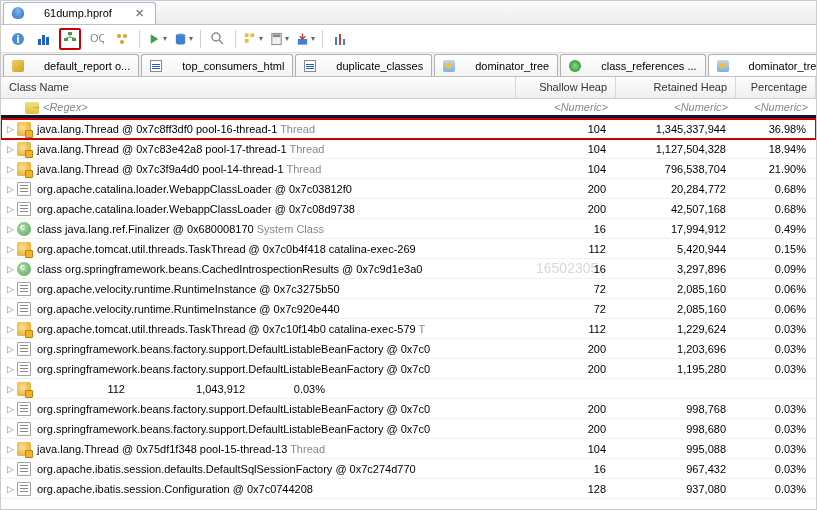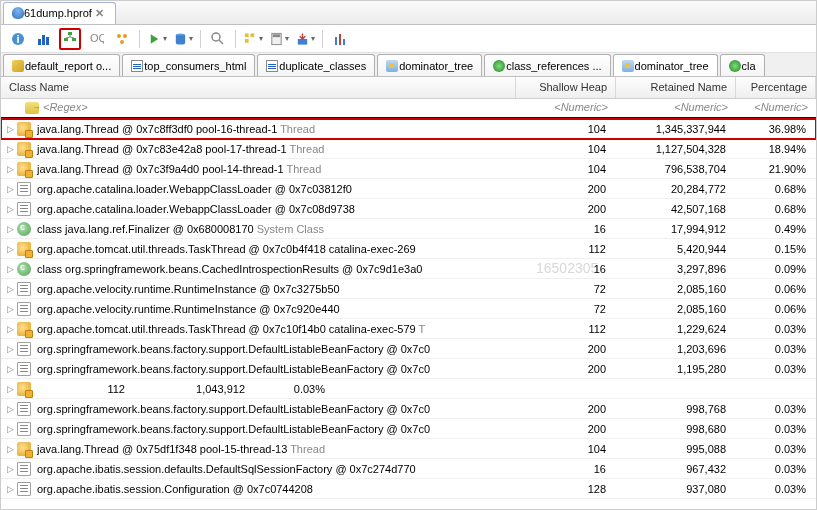--- a/index.html
+++ b/index.html
@@ -1,42 +1,42 @@
 <!DOCTYPE html>
 <html><head>
 <meta charset="utf-8">
 <style>
 *{box-sizing:border-box;margin:0;padding:0;font-family:Tahoma,Arial,sans-serif;font-size:11px}
 body{background:#fff;width:817px;height:510px;overflow:hidden;border:1px solid #ccc}
 .tab-bar{height:24px;background:linear-gradient(#fafafa,#ececec);border-bottom:1px solid #c0c0c0;display:flex;align-items:center}
-.file-tab{height:22px;background:#fff;border:1px solid #a8b7d8;border-bottom:none;padding:3px 8px;display:flex;align-items:center;gap:0;margin-left:2px;border-radius:3px 3px 0 0}
+.file-tab{height:22px;background:#fff;border:1px solid #a8b7d8;border-bottom:none;padding:3px 8px;display:flex;align-items:center;gap:20px;margin-left:2px;border-radius:3px 3px 0 0}
 .db-icon{width:12px;height:12px;background:radial-gradient(ellipse at 50% 30%,#7eb8f0,#2d6fc0);border-radius:50% 50% 40% 40%}
 .close-x{color:#888;font-weight:bold;cursor:pointer;padding:0 3px}
 .toolbar{height:28px;display:flex;align-items:center;padding:2px 6px;gap:4px;border-bottom:1px solid #e0e0e0}
 .tb-btn{width:22px;height:22px;display:flex;align-items:center;justify-content:center;border:1px solid transparent;border-radius:2px}
 .tb-sep{width:1px;height:18px;background:#d0d0d0;margin:0 2px}
 .highlight-box{border:2px solid #c00!important;padding:1px}
 .sub-tabs{height:24px;background:#f0f0f0;border-bottom:1px solid #c0c0c0;display:flex;align-items:flex-end;padding-left:2px;overflow:hidden}
-.sub-tab{height:22px;padding:3px 8px;border:1px solid #b0b0b0;border-bottom:none;background:linear-gradient(#fff,#f4f4f4);border-radius:3px 3px 0 0;display:flex;align-items:center;gap:1px;margin-right:2px;white-space:nowrap}
+.sub-tab{height:22px;padding:3px 8px;border:1px solid #b0b0b0;border-bottom:none;background:linear-gradient(#fff,#f4f4f4);border-radius:3px 3px 0 0;display:flex;align-items:center;gap:20px;margin-right:2px;white-space:nowrap}
 .sub-tab.active{background:#fff}
 .ico{width:12px;height:12px;flex-shrink:0}
 .ico-report{background:linear-gradient(135deg,#f0d060,#d0a020);border-radius:2px}
 .ico-html{background:#fff;border:1px solid #888;position:relative}
 .ico-html:after{content:'';position:absolute;left:1px;top:3px;right:1px;height:1px;background:#2060c0;box-shadow:0 2px #2060c0,0 4px #2060c0}
 .ico-tree{background:linear-gradient(#c0d8f0,#80b0e0);border-radius:2px;position:relative}
 .ico-tree:after{content:'';position:absolute;left:3px;top:3px;width:5px;height:5px;background:#f0c040;border-radius:1px}
 .ico-green{background:radial-gradient(circle,#80e080,#208020);border-radius:50%}
 .table-area{height:calc(100% - 76px);overflow:auto}
 .hdr{height:22px;display:flex;background:linear-gradient(#fdfdfd,#efefef);border-bottom:1px solid #d0d0d0;position:sticky;top:0}
 .hdr-cell{padding:4px 8px;border-right:1px solid #d8d8d8;color:#333}
 .col-name{flex:1}
 .col-shallow{width:100px;text-align:right}
 .col-retained{width:120px;text-align:right}
 .col-pct{width:80px;text-align:right}
-.filter-row{height:20px;display:flex;border-bottom:2px solid #0f172a}
+.filter-row{height:20px;display:flex;border-bottom:4px solid #0f172a}
 .filter-cell{padding:2px 8px;color:#888;font-style:italic}
 .filter-cell.num{text-align:right}
 .regex-ico{width:14px;height:12px;display:inline-block;vertical-align:middle;margin-right:4px;background:linear-gradient(#f0e080,#e0c040);border-radius:2px;position:relative}
 .regex-ico:after{content:'→';position:absolute;right:-2px;top:-1px;font-size:9px;color:#d08000;font-style:normal}
 .row{height:20px;display:flex;align-items:center;border-bottom:1px solid #f0f0f0}
 .row.hl{outline:2px solid #c00;outline-offset:-1px}
 .expand{width:12px;color:#888;padding-left:6px;cursor:pointer;font-size:9px}
 .row-ico{width:14px;height:14px;margin:0 4px;flex-shrink:0}
 .ico-thread{background:radial-gradient(circle at 40% 40%,#ffe090,#e0a020);border-radius:2px;position:relative}
 .ico-thread:after{content:'';position:absolute;right:-2px;bottom:-2px;width:6px;height:6px;background:#f0b030;border:1px solid #c08010;border-radius:1px}
@@ -181,21 +181,21 @@
     <div class="sub-tab">
       <span class="ico ico-green"></span>
       <span>cla</span>
     </div>
   </div>
 
 <div class="table-area">
   <div class="hdr">
     <div class="hdr-cell col-name">Class Name</div>
     <div class="hdr-cell col-shallow">Shallow Heap</div>
-    <div class="hdr-cell col-retained">Retained Name</div>
+    <div class="hdr-cell col-retained">Retained Heap</div>
     <div class="hdr-cell col-pct">Percentage</div>
   </div>
   <div class="filter-row">
     <div class="filter-cell col-name" style="padding-left:24px"><span class="regex-ico"></span><span>&lt;Regex&gt;</span></div>
     <div class="filter-cell num col-shallow">&lt;Numeric&gt;</div>
     <div class="filter-cell num col-retained">&lt;Numeric&gt;</div>
     <div class="filter-cell num col-pct">&lt;Numeric&gt;</div>
   </div>
   <div id="rows">
       <div class="row hl">

